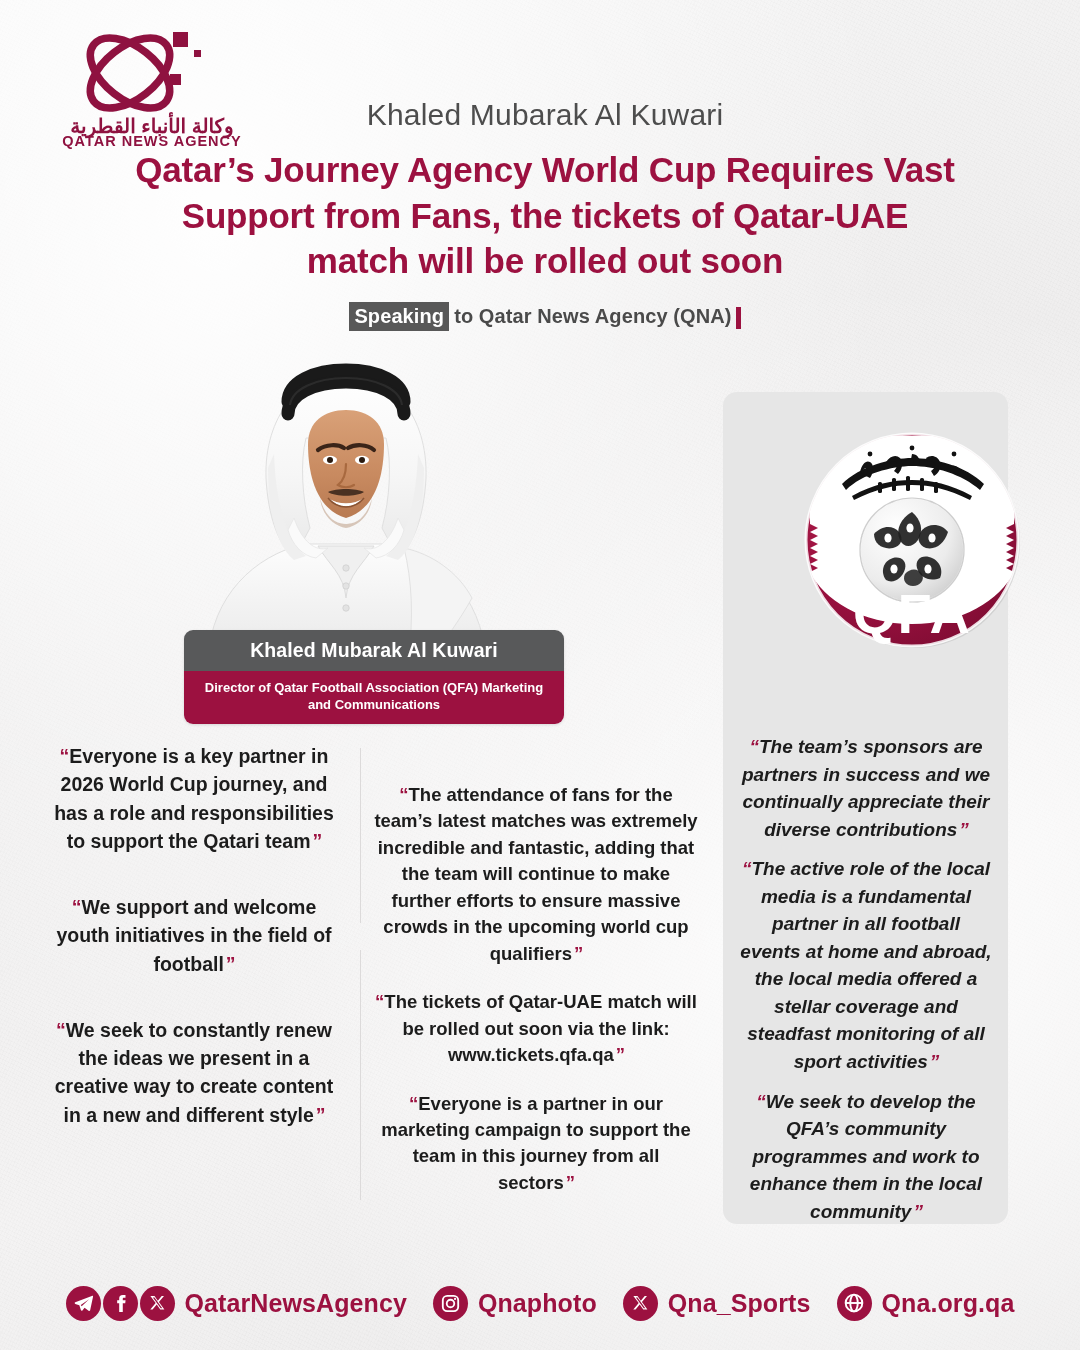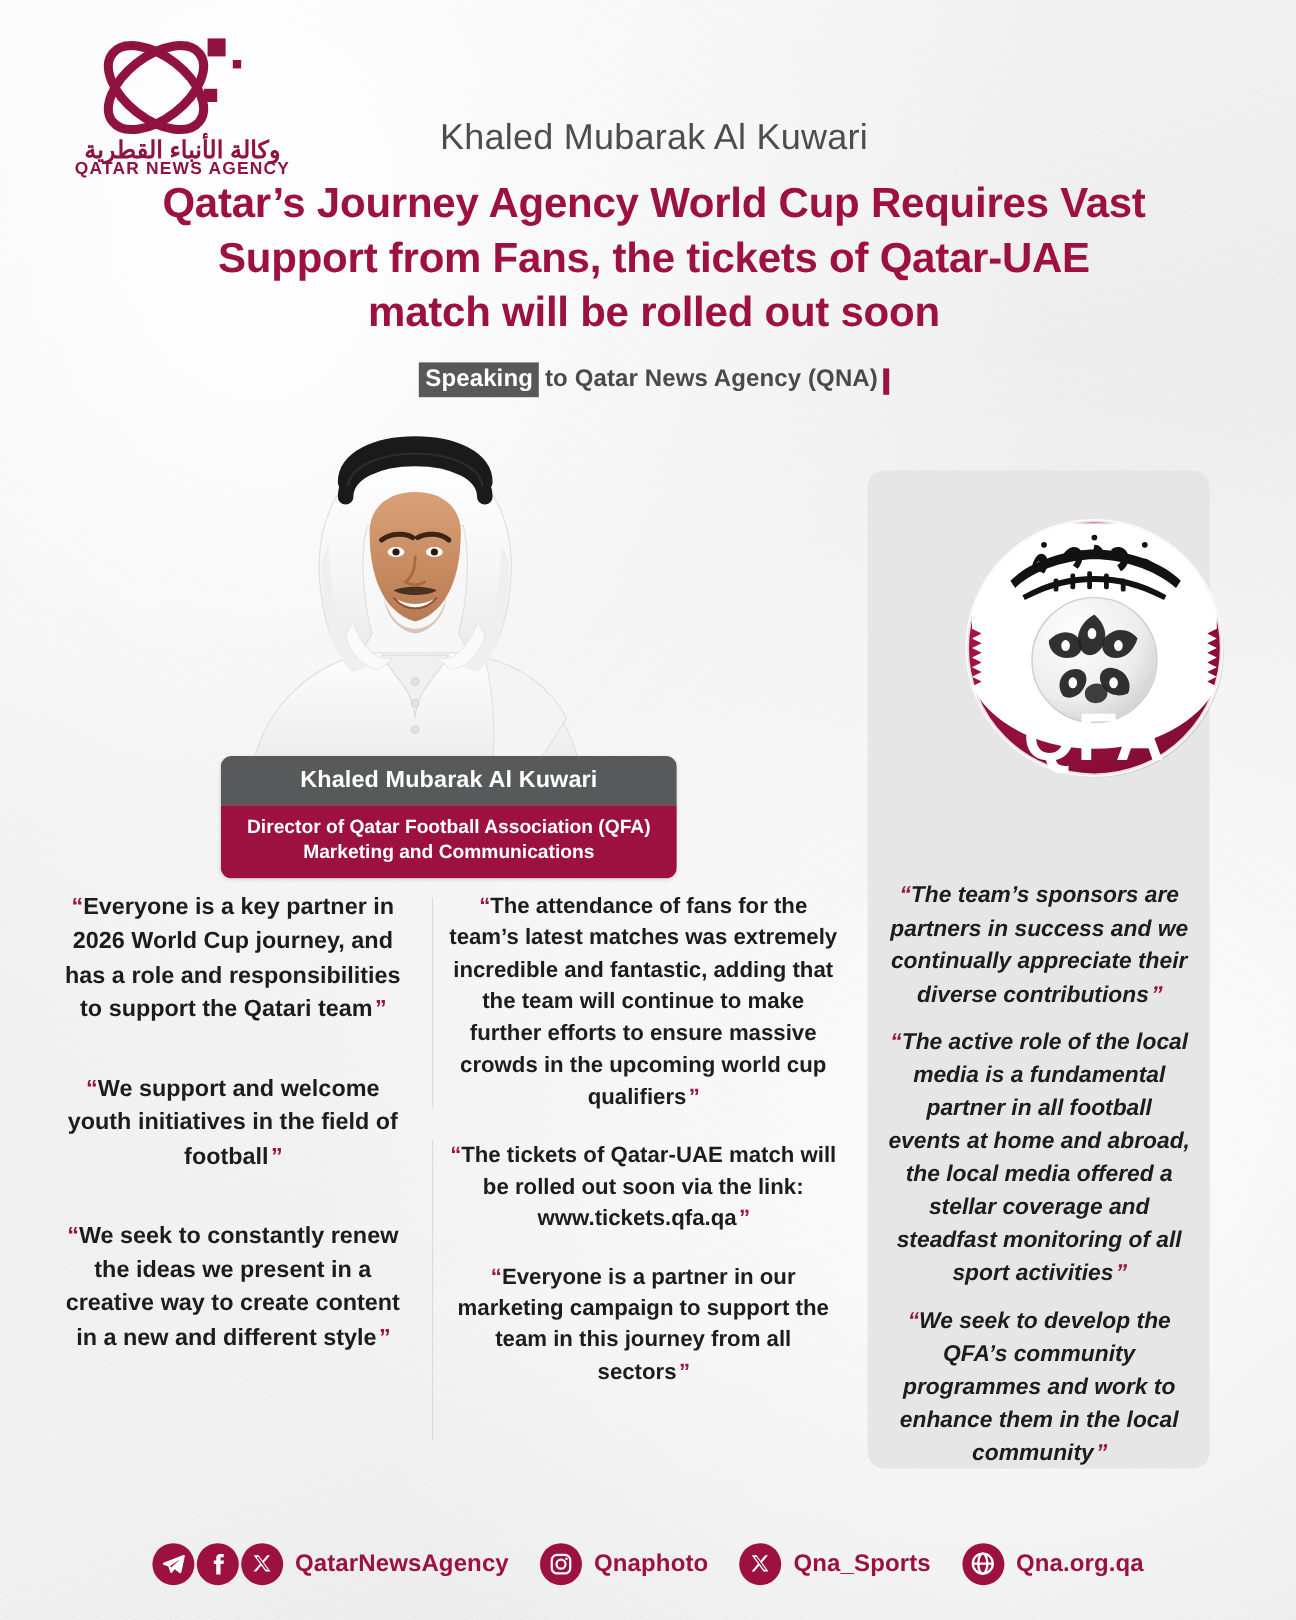--- a/index.html
+++ b/index.html
@@ -147,21 +147,21 @@
     font-weight: bold;
     font-size: 19.5px;
     padding: 9px 10px 9px 10px;
     letter-spacing: 0.1px;
   }
   #nameplate .np-bottom {
     background: #9c1140;
     color: #ffffff;
     text-align: center;
     font-weight: bold;
-    font-size: 16px;
+    font-size: 13px;
     line-height: 1.32;
     padding: 8px 14px 11px 14px;
   }
 
   
   #right-panel {
     position: absolute;
     left: 723px;
     top: 392px;
     width: 285px;
@@ -215,20 +215,21 @@
 
   #col-mid {
     position: absolute;
     left: 374px;
     top: 742px;
     width: 324px;
   }
   #col-mid .quote {
     font-size: 18.5px;
     line-height: 1.43;
+    margin-top: 40px;
   }
   #col-mid .quote.q2 { margin-top: 22px; }
   #col-mid .quote.q3 { margin-top: 22px; }
 
   #col-right {
     position: absolute;
     left: 740px;
     top: 733px;
     width: 252px;
     font-style: italic;
@@ -261,21 +262,21 @@
     height: 35px;
     border-radius: 50%;
     background: #9c1140;
     display: flex;
     align-items: center;
     justify-content: center;
     margin-right: 2px;
   }
   .ic svg { display: block; }
   .foot-label {
-    font-size: 20px;
+    font-size: 25px;
     color: #9c1140;
     font-weight: bold;
     margin-left: 8px;
     letter-spacing: 0.1px;
     white-space: nowrap;
   }
 </style>
 </head>
 <body>
 

